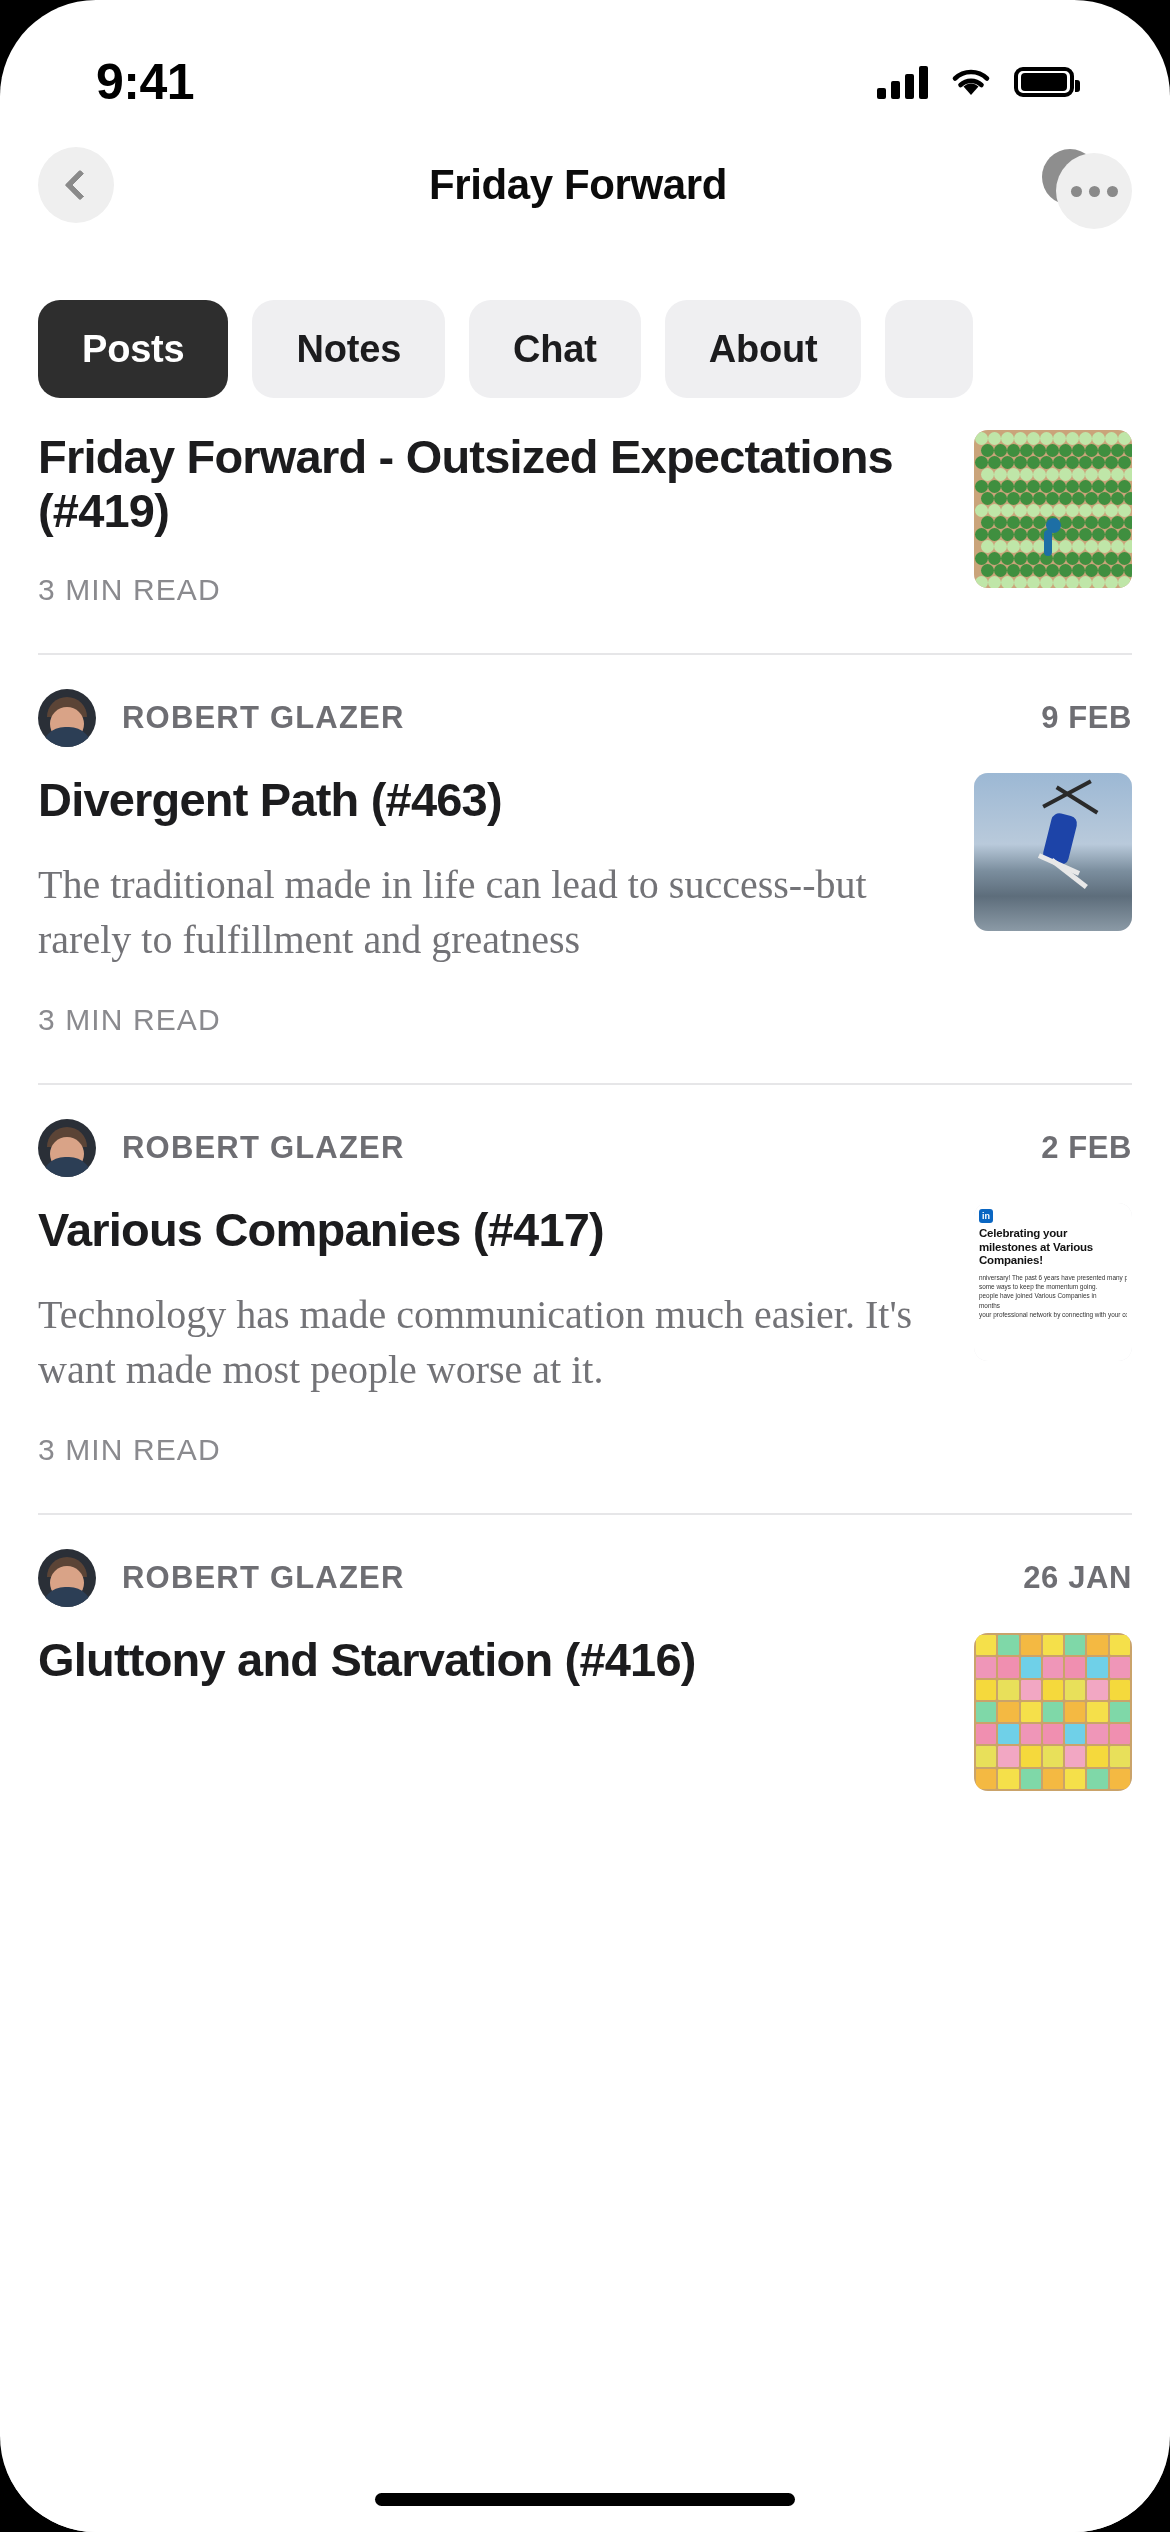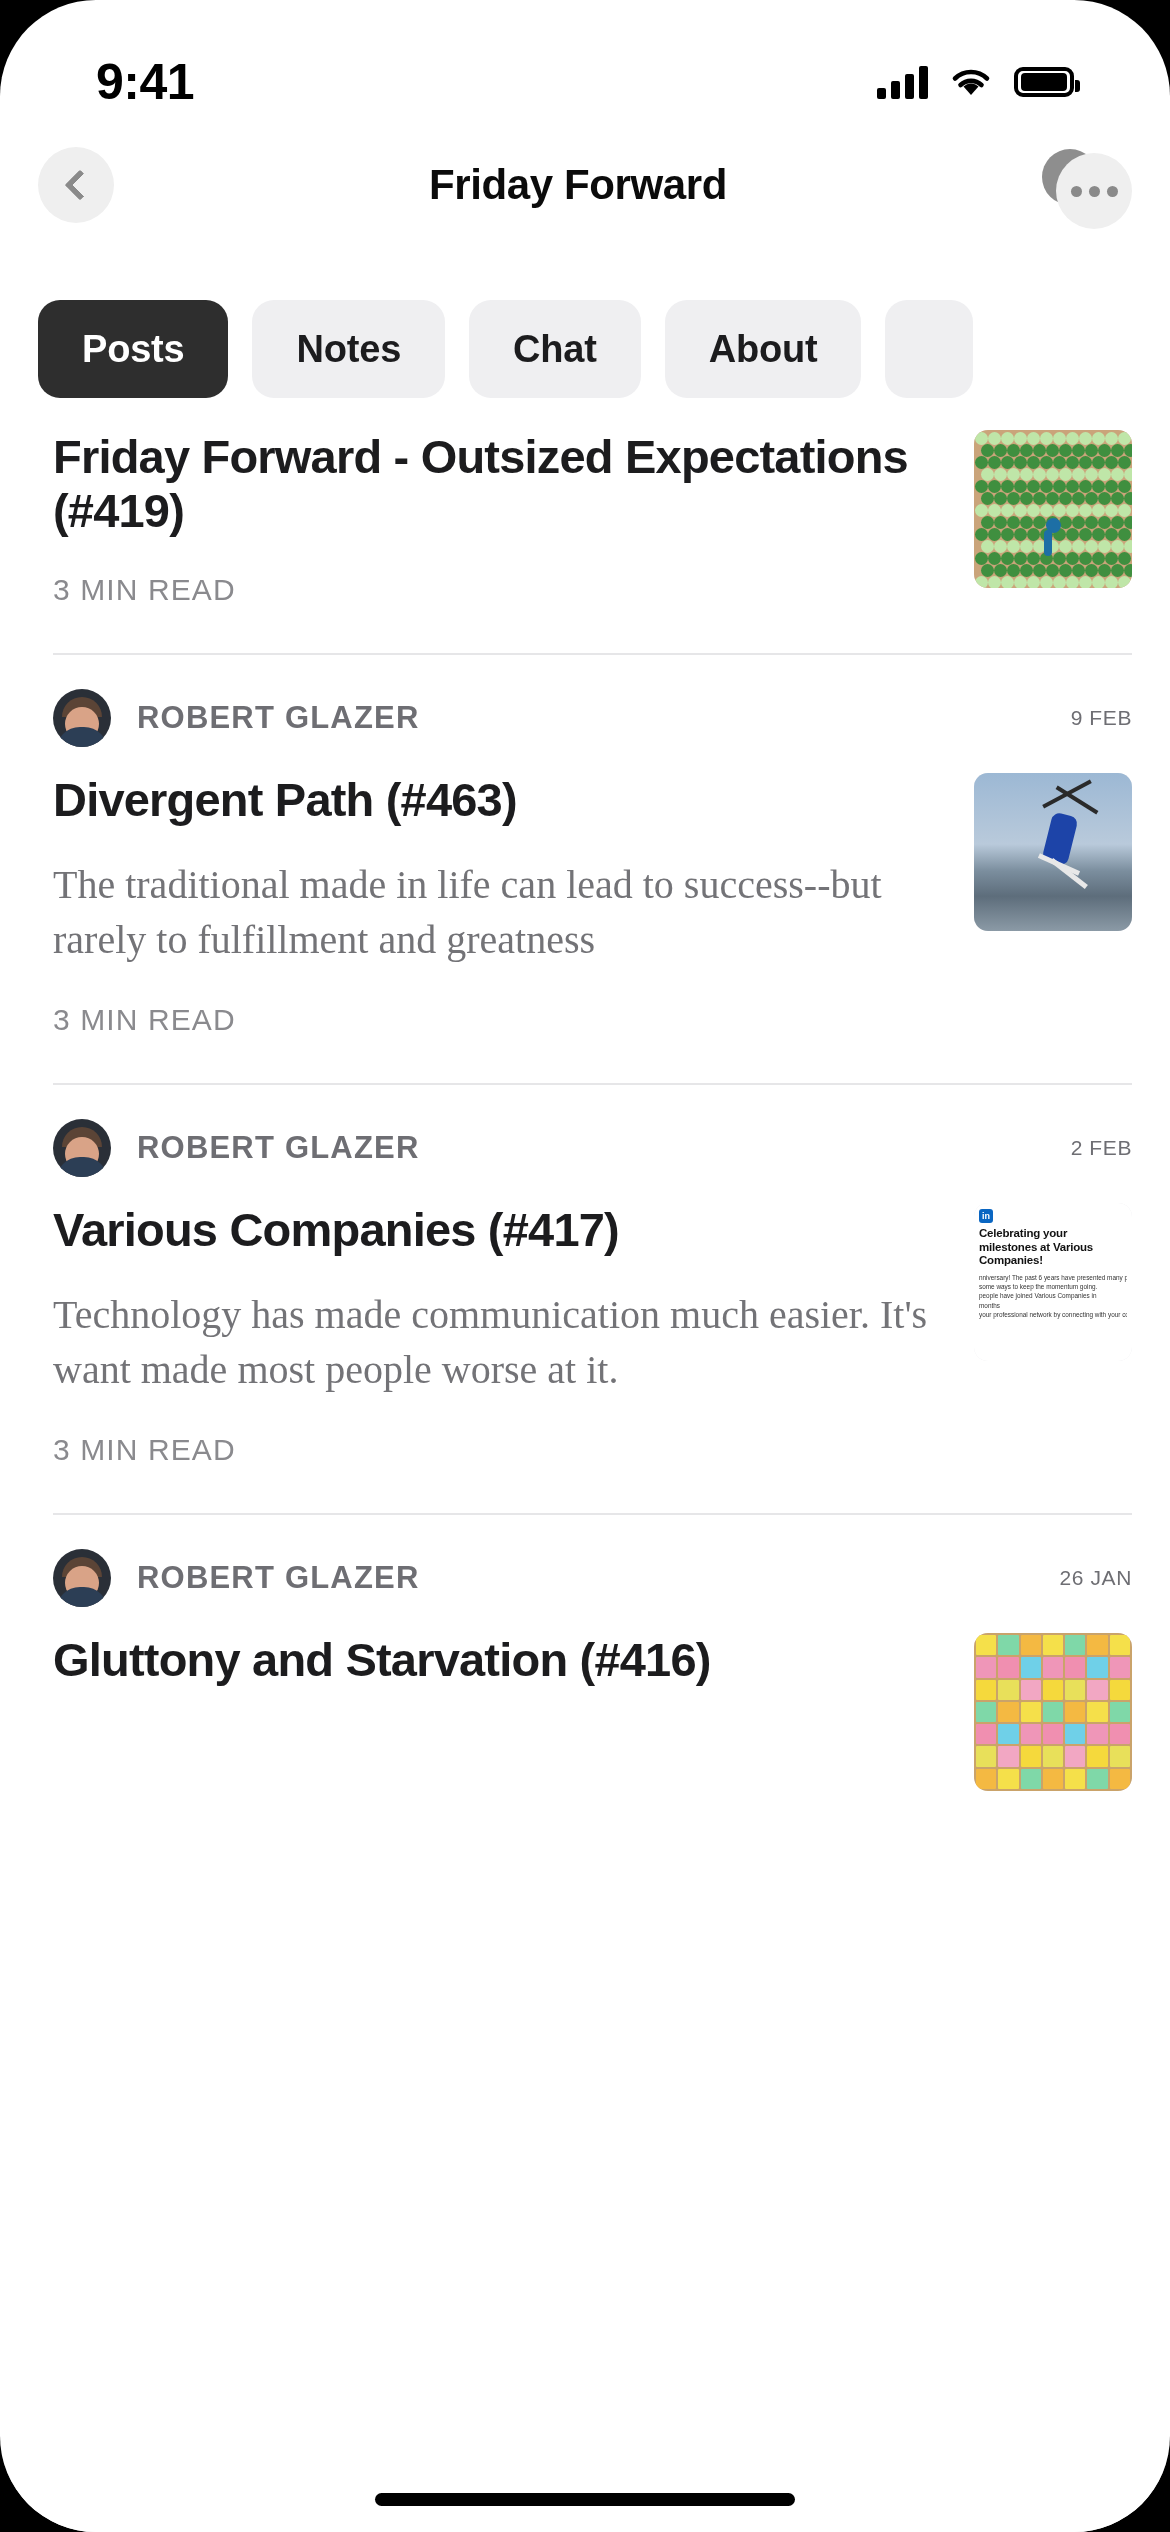--- a/index.html
+++ b/index.html
@@ -82,21 +82,21 @@
   .tab {
     flex:0 0 auto; height:98px; border-radius:22px; background:#efeff1;
     display:flex; align-items:center; justify-content:center;
     padding:0 44px;
     font-size:38px; font-weight:700; color:#1c1c1e; letter-spacing:-0.2px;
   }
   .tab.active { background:#2e2e2e; color:#ffffff; }
   .tab.clipped { padding:0 44px; }
 
   
-  .feed { position:absolute; top:430px; left:0; right:0; bottom:0;margin-left:15px; }
+  .feed { position:absolute; top:430px; left:0; right:0; bottom:0; }
   .post { padding:0 38px; position:relative; }
   .post-inner { position:relative; padding-bottom:46px; }
 
   .author-row {
     display:flex; align-items:center; padding:34px 0 26px 0;
   }
   .avatar {
     width:58px; height:58px; border-radius:50%; flex:0 0 auto;
     background:#2a2f37; overflow:hidden; position:relative;
   }
@@ -104,21 +104,21 @@
      width:34px; height:34px; border-radius:50%; background:#d9a387; }
   .avatar .hair { position:absolute; left:50%; top:14%; transform:translateX(-50%);
      width:40px; height:20px; border-radius:20px 20px 0 0; background:#5b4436; }
   .avatar .body { position:absolute; left:50%; bottom:-4px; transform:translateX(-50%);
      width:52px; height:24px; border-radius:26px 26px 0 0; background:#2c3e55; }
   .author-name {
     margin-left:26px; font-size:31px; font-weight:600; letter-spacing:1.2px;
     color:#6e6e73; text-transform:uppercase;
   }
   .post-date {
-    margin-left:auto; font-size:21px; font-weight:400; letter-spacing:0.6px;
+    margin-left:auto; font-size:31px; font-weight:700; letter-spacing:0.6px;
     color:#6e6e73; text-transform:uppercase;
   }
 
   .post-body { display:flex; gap:34px; align-items:flex-start; }
   .post-text { flex:1 1 auto; min-width:0; }
   .post-title {
     font-size:47px; line-height:1.14; font-weight:700; color:#1c1c1e;
     letter-spacing:-0.8px; margin-bottom:30px;
   }
   .post-desc {

